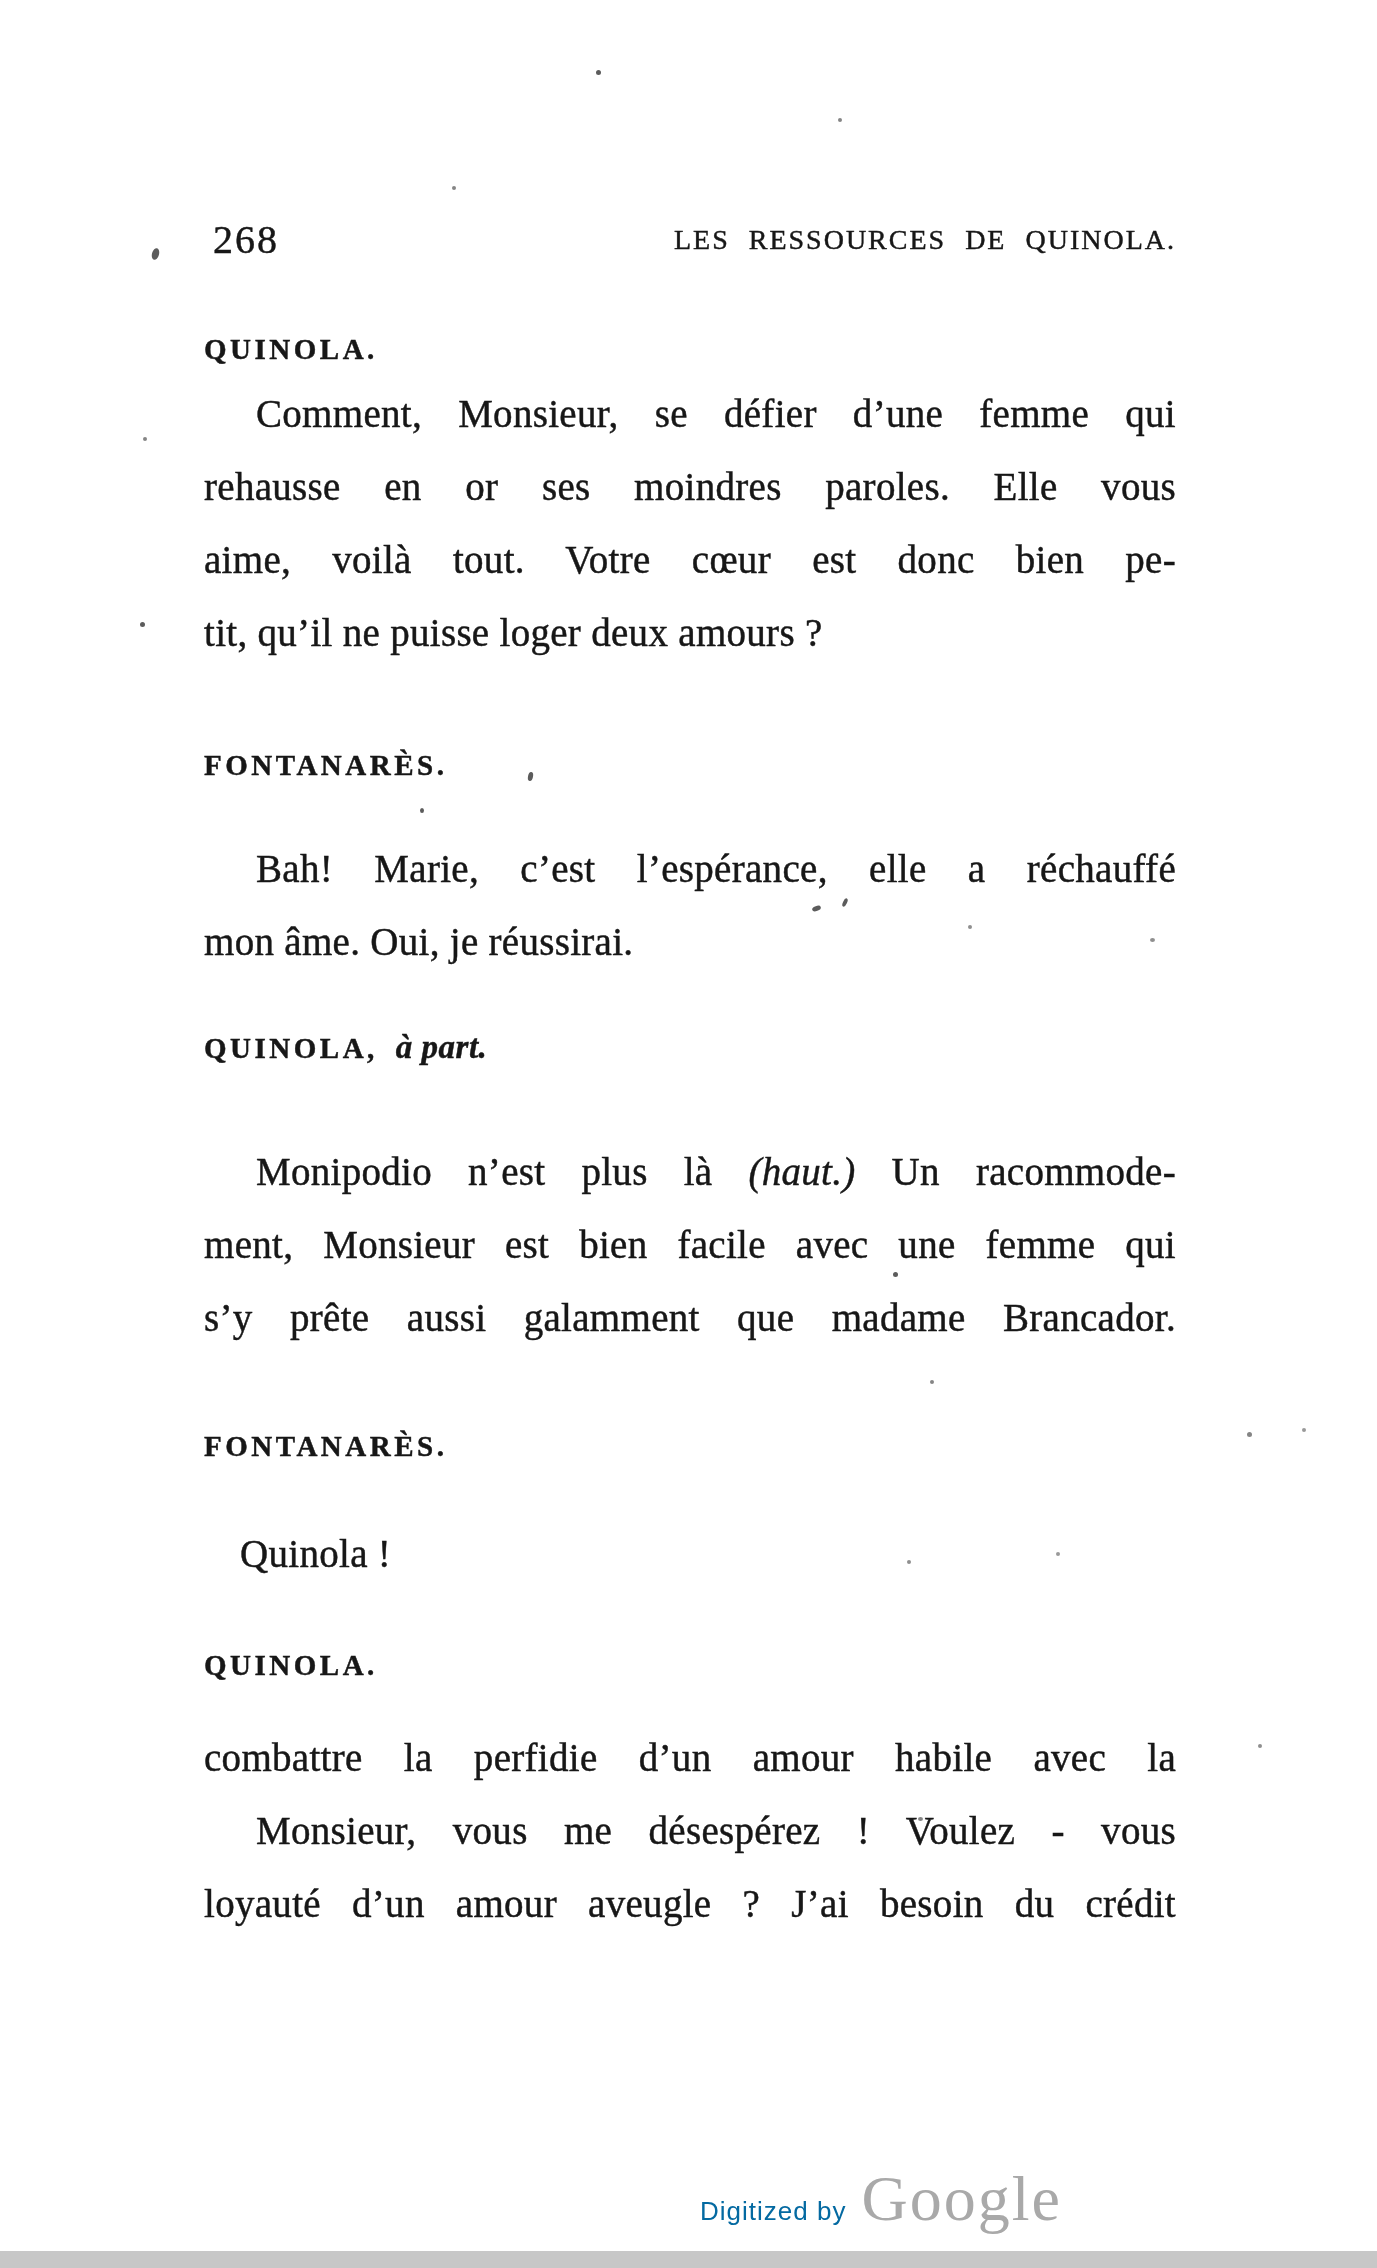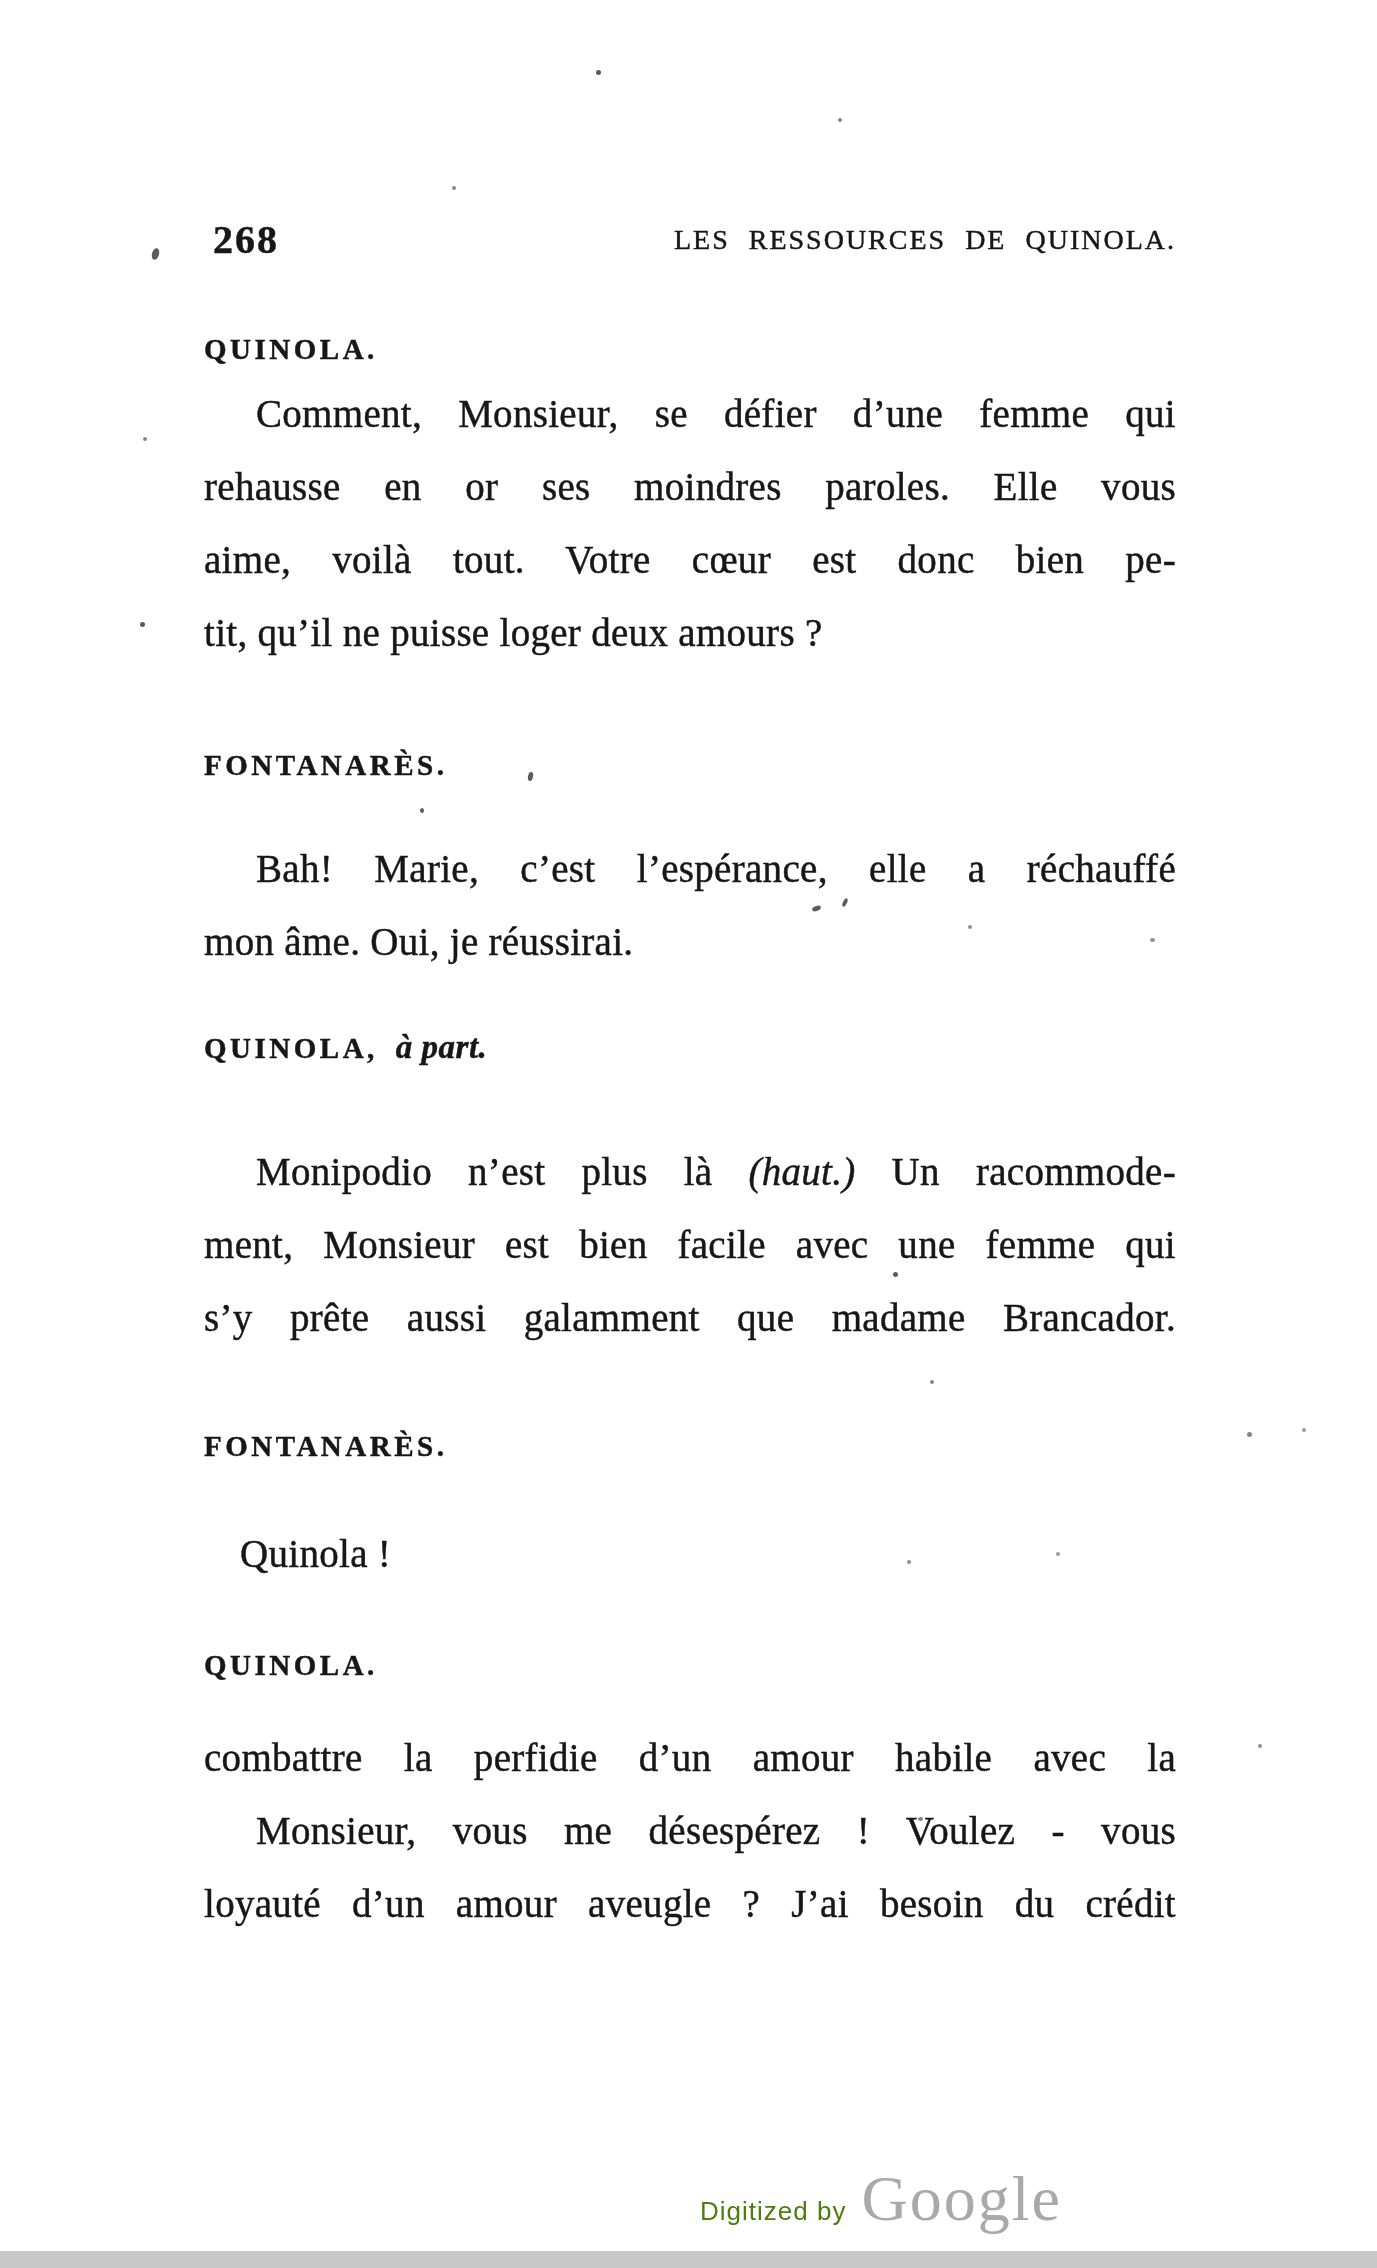--- a/index.html
+++ b/index.html
@@ -10,21 +10,21 @@
     overflow:hidden;
     font-family:"Liberation Serif","DejaVu Serif",serif;
     color:#171717;
     -webkit-text-stroke:0.45px currentColor;
   }
 
   
   .page-header { position:absolute; top:218px; left:204px; width:972px; height:44px; line-height:44px; }
   .page-number {
     position:absolute; left:9px; top:0;
-    font-size:40px; font-weight:700; letter-spacing:2px;
+    font-size:40px; font-weight:400; letter-spacing:2px;
   }
   .running-title {
     display:block; text-align:right;
     font-size:28px; font-weight:400; letter-spacing:2px; word-spacing:10px;
   }
 
   
   .speech-heading {
     position:absolute; left:204px; width:972px;
     text-align:left; font-size:29px; font-weight:700;
@@ -40,21 +40,21 @@
     position:absolute; left:204px; width:972px;
     font-size:39px; line-height:73px; letter-spacing:0.3px;
   }
   .line.stretch { text-align:justify; text-align-last:justify; }
   .line.indent { text-indent:52px; }
   .line.indent-sm { text-indent:36px; }
   .it { font-style:italic; }
 
   
   .watermark { position:absolute; left:700px; top:2162px; display:flex; align-items:baseline; gap:15px; -webkit-text-stroke:0; }
-  .wm-label { font-family:"Liberation Sans","DejaVu Sans",sans-serif; font-size:26px; color:#4d7c0f; letter-spacing:1px; }
+  .wm-label { font-family:"Liberation Sans","DejaVu Sans",sans-serif; font-size:26px; color:#0369a1; letter-spacing:1px; }
   .wm-brand { font-family:"Liberation Serif","DejaVu Serif",serif; font-size:64px; color:#a9a9a9; letter-spacing:2px; }
 
   
   .bottom-bar { position:absolute; left:0; bottom:0; width:100%; height:17px; background:#c7c7c7; }
 
   
   .speck { position:absolute; background:#333; border-radius:50%; opacity:.8; }
 </style>
 </head>
 <body>

